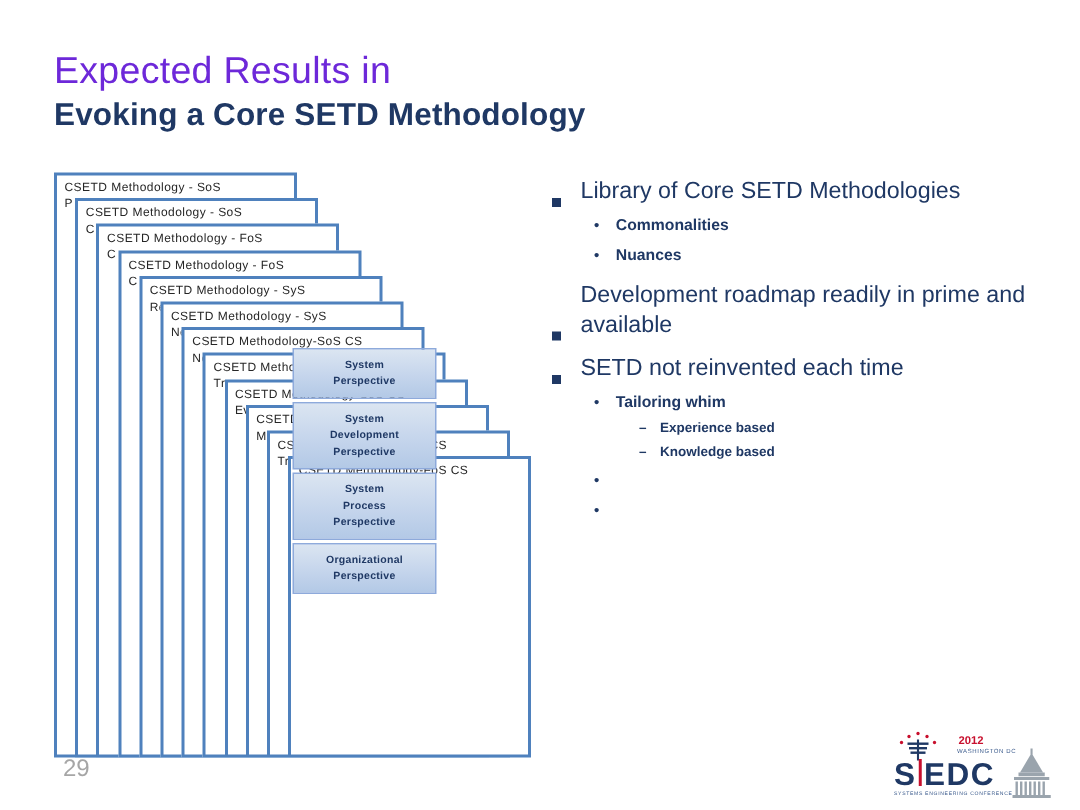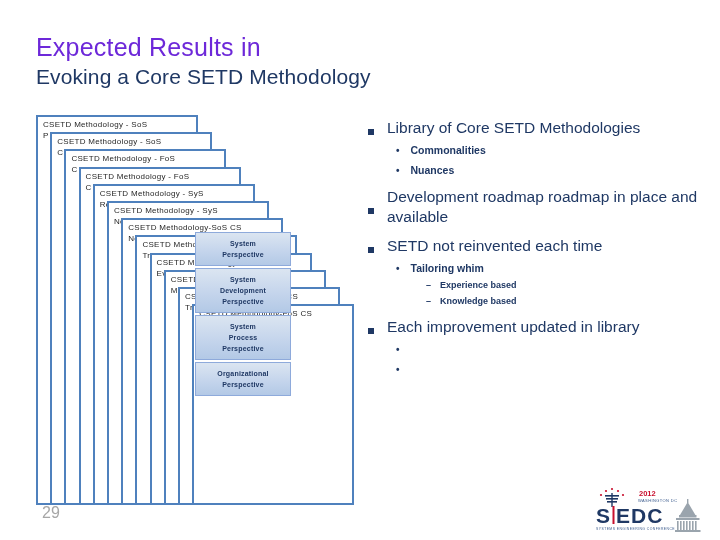--- a/index.html
+++ b/index.html
@@ -11,21 +11,21 @@
   }
   .slide{position:absolute;inset:0;}
 
   
   .title-block{position:absolute;left:36px;top:32px;width:430px;}
   .title-line1{
     font-size:25px;color:#6d28d9;font-weight:400;
     line-height:30px;letter-spacing:.2px;white-space:nowrap;
   }
   .title-line2{
-    font-size:21px;color:#1f3864;font-weight:400;
+    font-size:21px;color:#1f3864;font-weight:700;
     line-height:26px;letter-spacing:.1px;white-space:nowrap;margin-top:2px;
   }
 
   
   .stack{position:absolute;left:36px;top:115px;width:330px;height:410px;}
   .casc{
     position:absolute;
     background:#ffffff;
     border:2px solid #4f81bd;
     box-sizing:border-box;
@@ -51,21 +51,21 @@
     font-size:7px;font-weight:bold;line-height:11px;
     text-align:center;
     padding:5px 2px;
     letter-spacing:.2px;
     margin-bottom:2px;
   }
 
   
   .content{position:absolute;left:368px;top:118px;width:330px;}
   .b1{
-    display:flex;align-items:center;
+    display:flex;align-items:flex-end;
     font-size:15.5px;color:#1f3864;line-height:20px;
     margin-top:9px;
   }
   .b1:first-child{margin-top:0;}
   .b1 .mk{
     width:6px;height:6px;background:#1f3864;flex:0 0 6px;
     margin:7px 13px 0 0;
   }
   .b2{
     display:flex;align-items:flex-start;
@@ -170,41 +170,37 @@
       <div class="b2">
         <span class="mk">•</span>
         <span>Commonalities</span>
       </div>
       <div class="b2">
         <span class="mk">•</span>
         <span>Nuances</span>
       </div>
       <div class="b1">
         <span class="mk"></span>
-        <span>Development roadmap roadmap in place and available</span>
+        <span>Development roadmap readily in prime and available</span>
       </div>
       <div class="b1">
         <span class="mk"></span>
         <span>SETD  not reinvented each time</span>
       </div>
       <div class="b2">
         <span class="mk">•</span>
         <span>Tailoring whim</span>
       </div>
       <div class="b3">
         <span class="mk">–</span>
         <span>Experience based</span>
       </div>
       <div class="b3">
         <span class="mk">–</span>
         <span>Knowledge based</span>
-      </div>
-      <div class="b1">
-        <span class="mk"></span>
-        <span>Each improvement updated in library</span>
       </div>
       <div class="b2">
         <span class="mk">•</span>
       </div>
       <div class="b2">
         <span class="mk">•</span>
       </div>
     </div>
 
   <div class="pageno">29</div>

